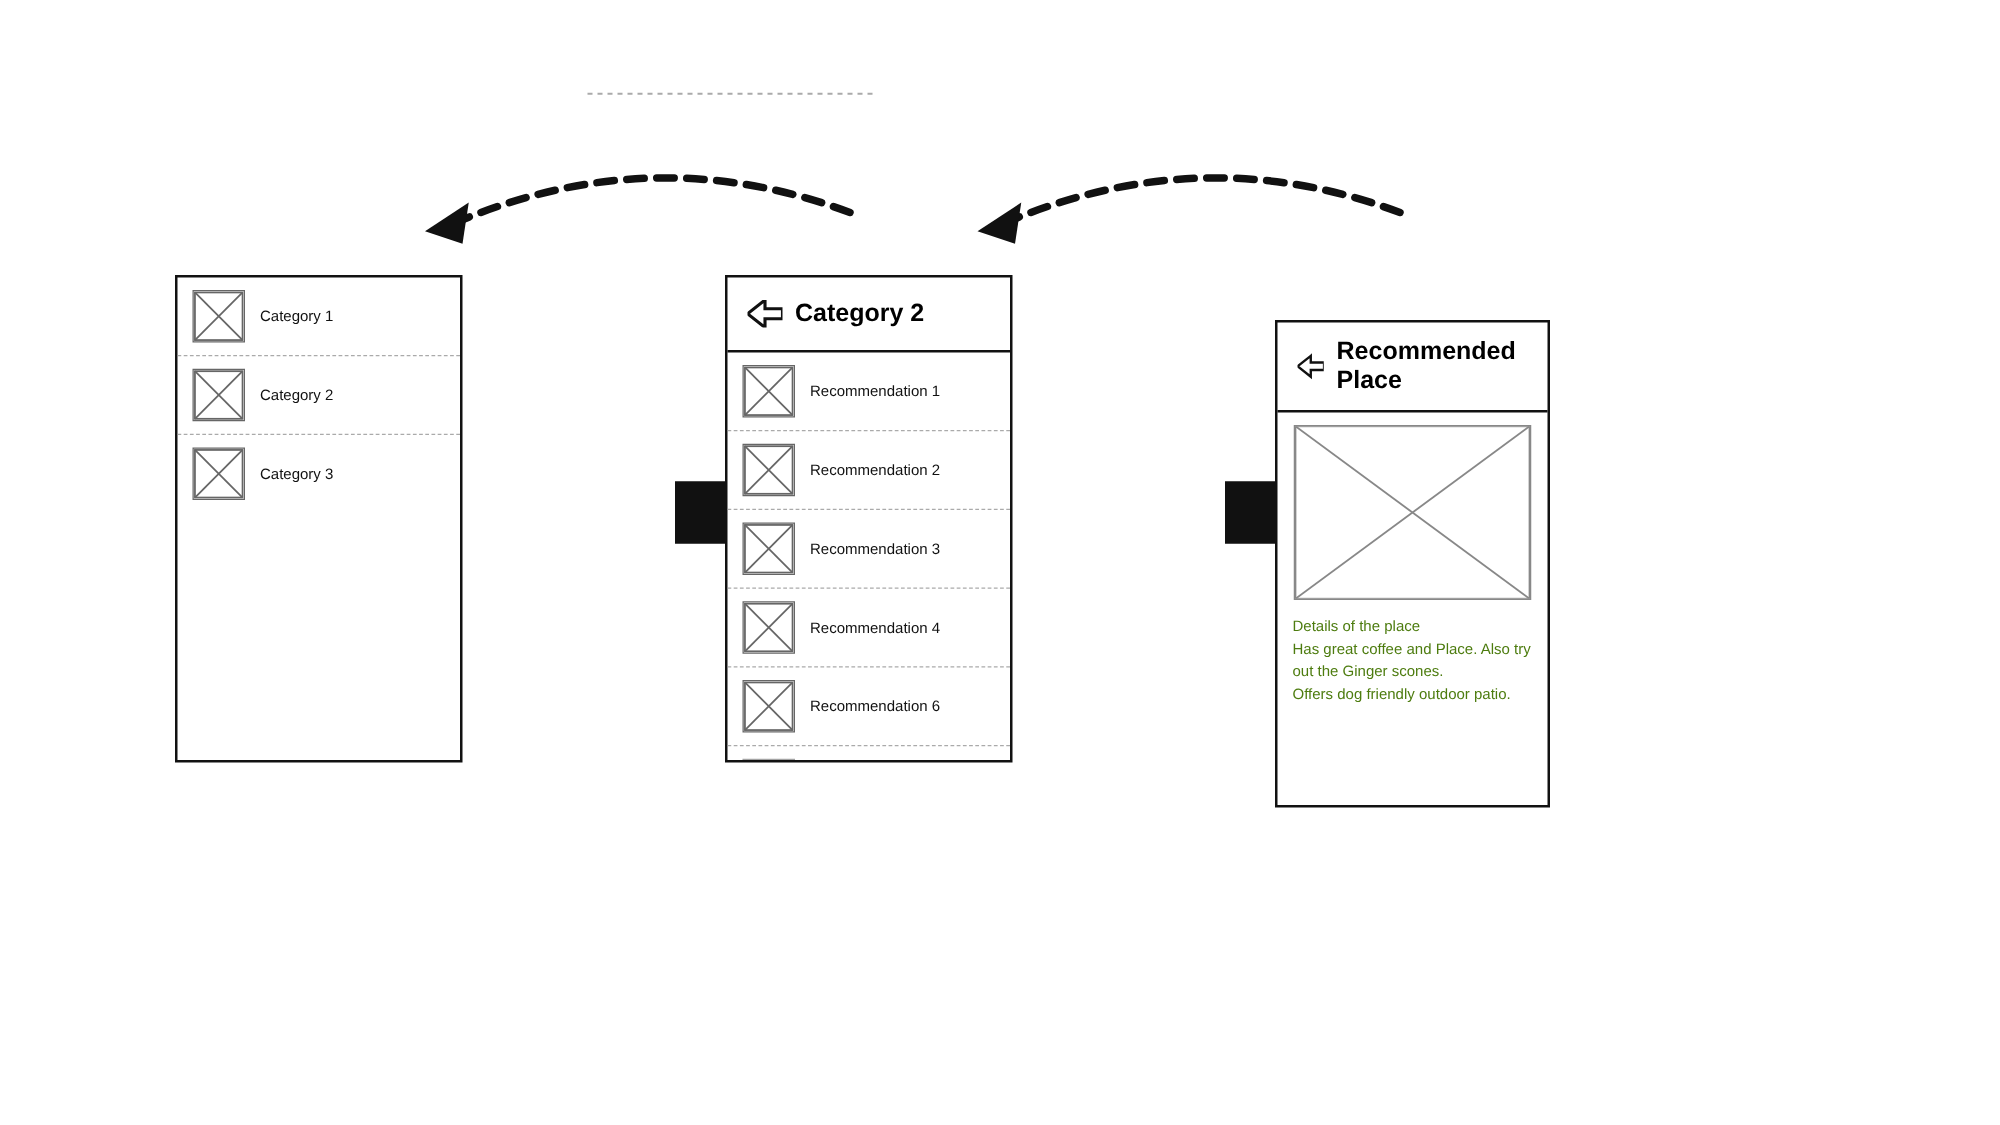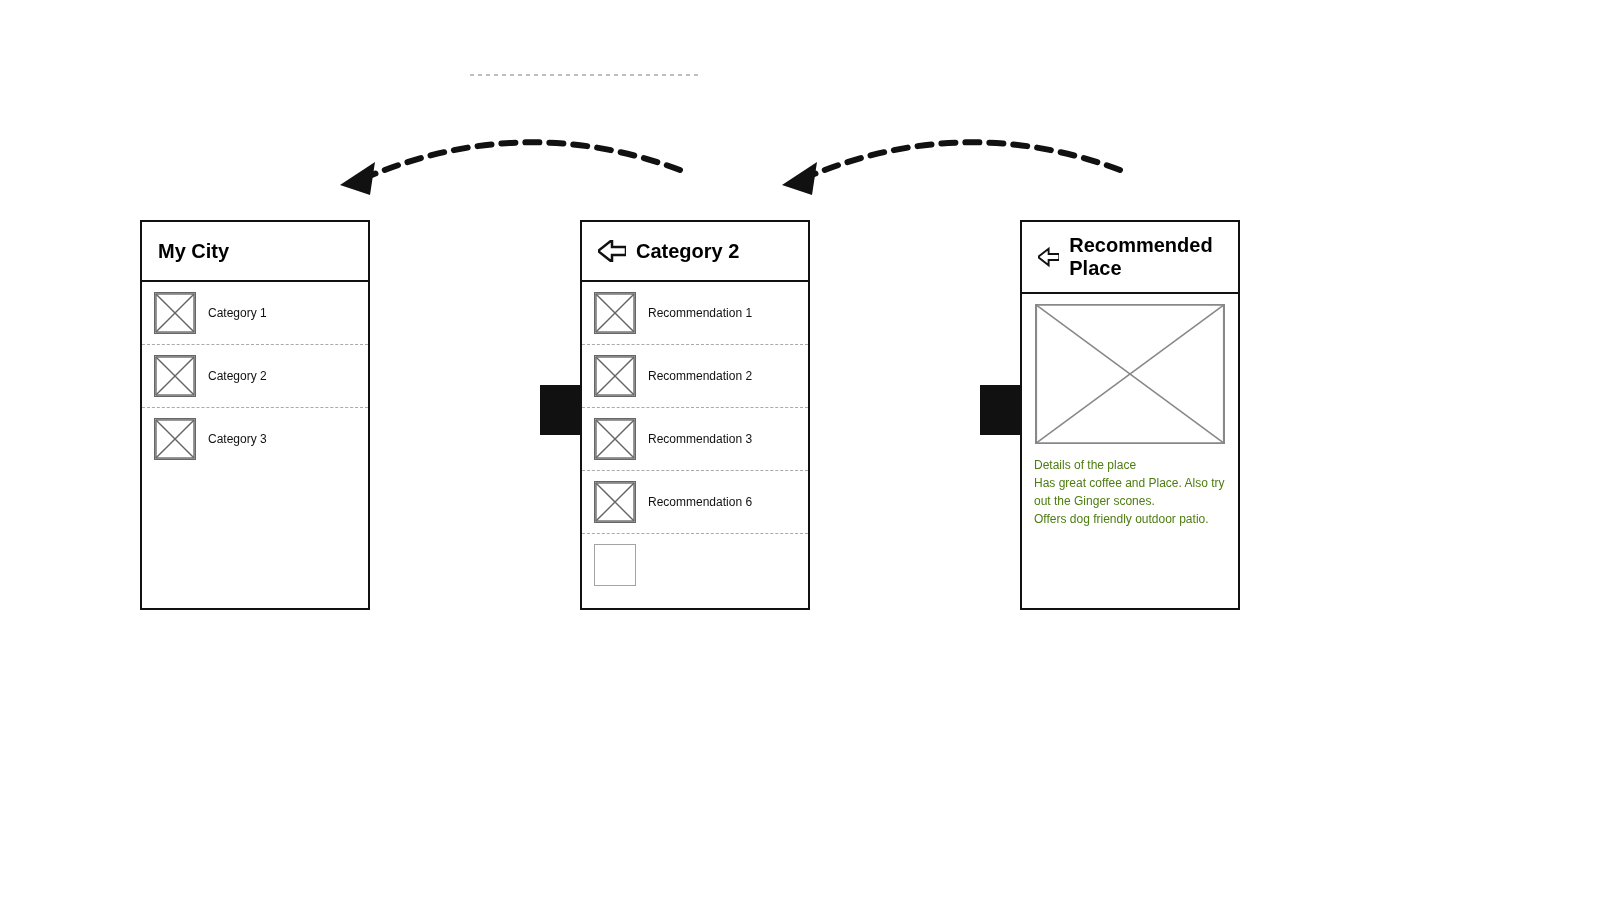--- a/index.html
+++ b/index.html
@@ -49,20 +49,21 @@
     
     .panel-category {
       width: 230px;
       height: 390px;
     }
 
     
     .panel-place {
       width: 220px;
       height: 390px;
+      margin-top: 36px;
     }
 
     
     .list-item {
       display: flex;
       align-items: center;
       gap: 12px;
       padding: 10px 12px;
       border-bottom: 1px dashed #aaa;
     }
@@ -127,23 +128,20 @@
 
     <path d="M 1120 170 Q 960 110 800 180" fill="none" stroke="#111" stroke-width="6" stroke-dasharray="14,10" stroke-linecap="round"></path>
     <polygon points="782,185 817,162 812,195" fill="#111"></polygon>
 
     <polygon points="540,385 680,385 680,345 770,410 680,475 680,435 540,435" fill="#111"></polygon>
 
     <polygon points="980,385 1120,385 1120,345 1210,410 1120,475 1120,435 980,435" fill="#111"></polygon>
   </svg>
 
   <div class="panel panel-city" style="position:absolute; left:140px; top:220px;">
-    <div class="panel-header">
-      <span class="panel-header-text">My City</span>
-    </div>
     <div class="panel-body">
 
       <div class="list-item">
         <div class="x-box">
           <svg viewBox="0 0 42 42" xmlns="http://www.w3.org/2000/svg">
             <rect x="1" y="1" width="40" height="40" fill="none" stroke="#666" stroke-width="1.5"></rect>
             <line x1="1" y1="1" x2="41" y2="41" stroke="#666" stroke-width="1.5"></line>
             <line x1="41" y1="1" x2="1" y2="41" stroke="#666" stroke-width="1.5"></line>
           </svg>
         </div>
@@ -206,20 +204,30 @@
       </div>
       <div class="list-item">
         <div class="x-box">
           <svg viewBox="0 0 42 42" xmlns="http://www.w3.org/2000/svg">
             <rect x="1" y="1" width="40" height="40" fill="none" stroke="#666" stroke-width="1.5"></rect>
             <line x1="1" y1="1" x2="41" y2="41" stroke="#666" stroke-width="1.5"></line>
             <line x1="41" y1="1" x2="1" y2="41" stroke="#666" stroke-width="1.5"></line>
           </svg>
         </div>
         <span class="item-label">Recommendation 3</span>
+      </div>
+      <div class="list-item">
+        <div class="x-box">
+          <svg viewBox="0 0 42 42" xmlns="http://www.w3.org/2000/svg">
+            <rect x="1" y="1" width="40" height="40" fill="none" stroke="#666" stroke-width="1.5"></rect>
+            <line x1="1" y1="1" x2="41" y2="41" stroke="#666" stroke-width="1.5"></line>
+            <line x1="41" y1="1" x2="1" y2="41" stroke="#666" stroke-width="1.5"></line>
+          </svg>
+        </div>
+        <span class="item-label">Recommendation 4</span>
       </div>
       <div class="list-item">
         <div class="x-box">
           <svg viewBox="0 0 42 42" xmlns="http://www.w3.org/2000/svg">
             <rect x="1" y="1" width="40" height="40" fill="none" stroke="#666" stroke-width="1.5"></rect>
             <line x1="1" y1="1" x2="41" y2="41" stroke="#666" stroke-width="1.5"></line>
             <line x1="41" y1="1" x2="1" y2="41" stroke="#666" stroke-width="1.5"></line>
           </svg>
         </div>
         <span class="item-label">Recommendation 6</span>

